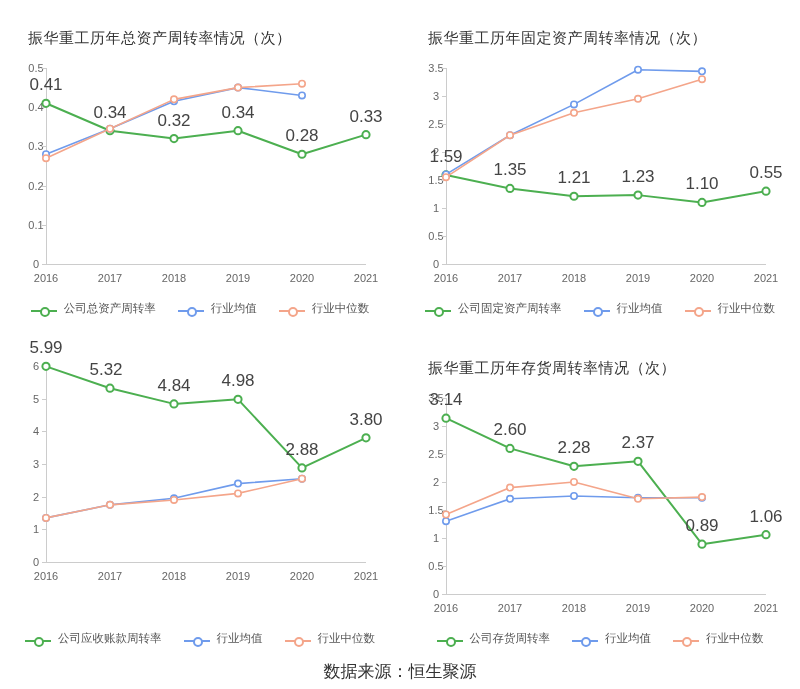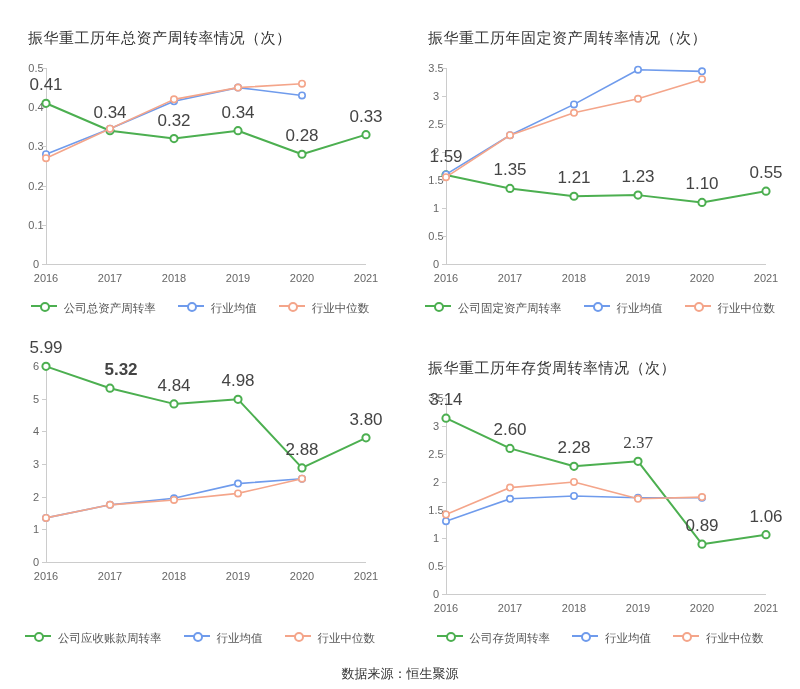--- a/index.html
+++ b/index.html
@@ -89,21 +89,21 @@
     width: 400px;
     display: flex;
     justify-content: center;
     align-items: center;
     gap: 22px;
     font-size: 11.5px;
     color: #555555;
   }
   .legend-item {
     display: flex;
-    align-items: flex-start;
+    align-items: flex-end;
     gap: 7px;
     white-space: nowrap;
   }
   .legend-mark {
     position: relative;
     width: 26px;
     height: 10px;
     display: inline-block;
   }
   .legend-mark i {
@@ -125,21 +125,21 @@
     border-style: solid;
     background: #ffffff;
     box-sizing: content-box;
   }
   .source {
     position: absolute;
     left: 0;
     bottom: 6px;
     width: 800px;
     text-align: center;
-    font-size: 13px;
+    font-size: 17px;
     color: #333333;
   }
 </style>
 </head>
 <body>
 
 <div class="grid">
   <div class="panel">
     <div class="panel-title">振华重工历年总资产周转率情况（次）</div>
     <div class="plot-wrap">
@@ -340,21 +340,21 @@
             <circle cx="192" cy="117.60000000000001" r="3.2" fill="#ffffff" stroke="#6f9bec" stroke-width="1.6"></circle>
             <circle cx="256" cy="112.7" r="3.2" fill="#ffffff" stroke="#6f9bec" stroke-width="1.6"></circle>
             <polyline points="0,151.9 64,138.83333333333331 128,133.93333333333334 192,127.39999999999999 256,112.7" fill="none" stroke="#f4a58a" stroke-width="1.6" stroke-linejoin="round" stroke-linecap="round"></polyline>
             <circle cx="0" cy="151.9" r="3.2" fill="#ffffff" stroke="#f4a58a" stroke-width="1.6"></circle>
             <circle cx="64" cy="138.83333333333331" r="3.2" fill="#ffffff" stroke="#f4a58a" stroke-width="1.6"></circle>
             <circle cx="128" cy="133.93333333333334" r="3.2" fill="#ffffff" stroke="#f4a58a" stroke-width="1.6"></circle>
             <circle cx="192" cy="127.39999999999999" r="3.2" fill="#ffffff" stroke="#f4a58a" stroke-width="1.6"></circle>
             <circle cx="256" cy="112.7" r="3.2" fill="#ffffff" stroke="#f4a58a" stroke-width="1.6"></circle>
           </svg>
           <div class="dlabel" style="left: 0px; top: -7.67333px;">5.99</div>
-          <div class="dlabel" style="left: 75px; top: 14.2133px; font-weight: bold;">5.32</div>
+          <div class="dlabel" style="left: 60px; top: 14.2133px;">5.32</div>
           <div class="dlabel" style="left: 128px; top: 29.8933px;">4.84</div>
           <div class="dlabel" style="left: 192px; top: 25.32px;">4.98</div>
           <div class="dlabel" style="left: 256px; top: 93.92px;">2.88</div>
           <div class="dlabel" style="left: 320px; top: 63.8667px;">3.80</div>
         </div>
     </div>
     <div class="legend">
         <div class="legend-item">
           <span class="legend-mark">
             <i style="background: rgb(76, 175, 80);"></i>
@@ -424,21 +424,21 @@
             <polyline points="0,116.48 64,89.60000000000001 128,84 192,100.8 256,99.12" fill="none" stroke="#f4a58a" stroke-width="1.6" stroke-linejoin="round" stroke-linecap="round"></polyline>
             <circle cx="0" cy="116.48" r="3.2" fill="#ffffff" stroke="#f4a58a" stroke-width="1.6"></circle>
             <circle cx="64" cy="89.60000000000001" r="3.2" fill="#ffffff" stroke="#f4a58a" stroke-width="1.6"></circle>
             <circle cx="128" cy="84" r="3.2" fill="#ffffff" stroke="#f4a58a" stroke-width="1.6"></circle>
             <circle cx="192" cy="100.8" r="3.2" fill="#ffffff" stroke="#f4a58a" stroke-width="1.6"></circle>
             <circle cx="256" cy="99.12" r="3.2" fill="#ffffff" stroke="#f4a58a" stroke-width="1.6"></circle>
           </svg>
           <div class="dlabel" style="left: 0px; top: 12.16px;">3.14</div>
           <div class="dlabel" style="left: 64px; top: 42.4px;">2.60</div>
           <div class="dlabel" style="left: 128px; top: 60.32px;">2.28</div>
-          <div class="dlabel" style="left: 192px; top: 55.28px; font-family: Liberation Serif, serif;">2.37</div>
+          <div class="dlabel" style="left: 192px; top: 55.28px;">2.37</div>
           <div class="dlabel" style="left: 256px; top: 138.16px;">0.89</div>
           <div class="dlabel" style="left: 320px; top: 128.64px;">1.06</div>
         </div>
     </div>
     <div class="legend">
         <div class="legend-item">
           <span class="legend-mark">
             <i style="background: rgb(76, 175, 80);"></i>
             <b style="border-color: rgb(76, 175, 80);"></b>
           </span>

